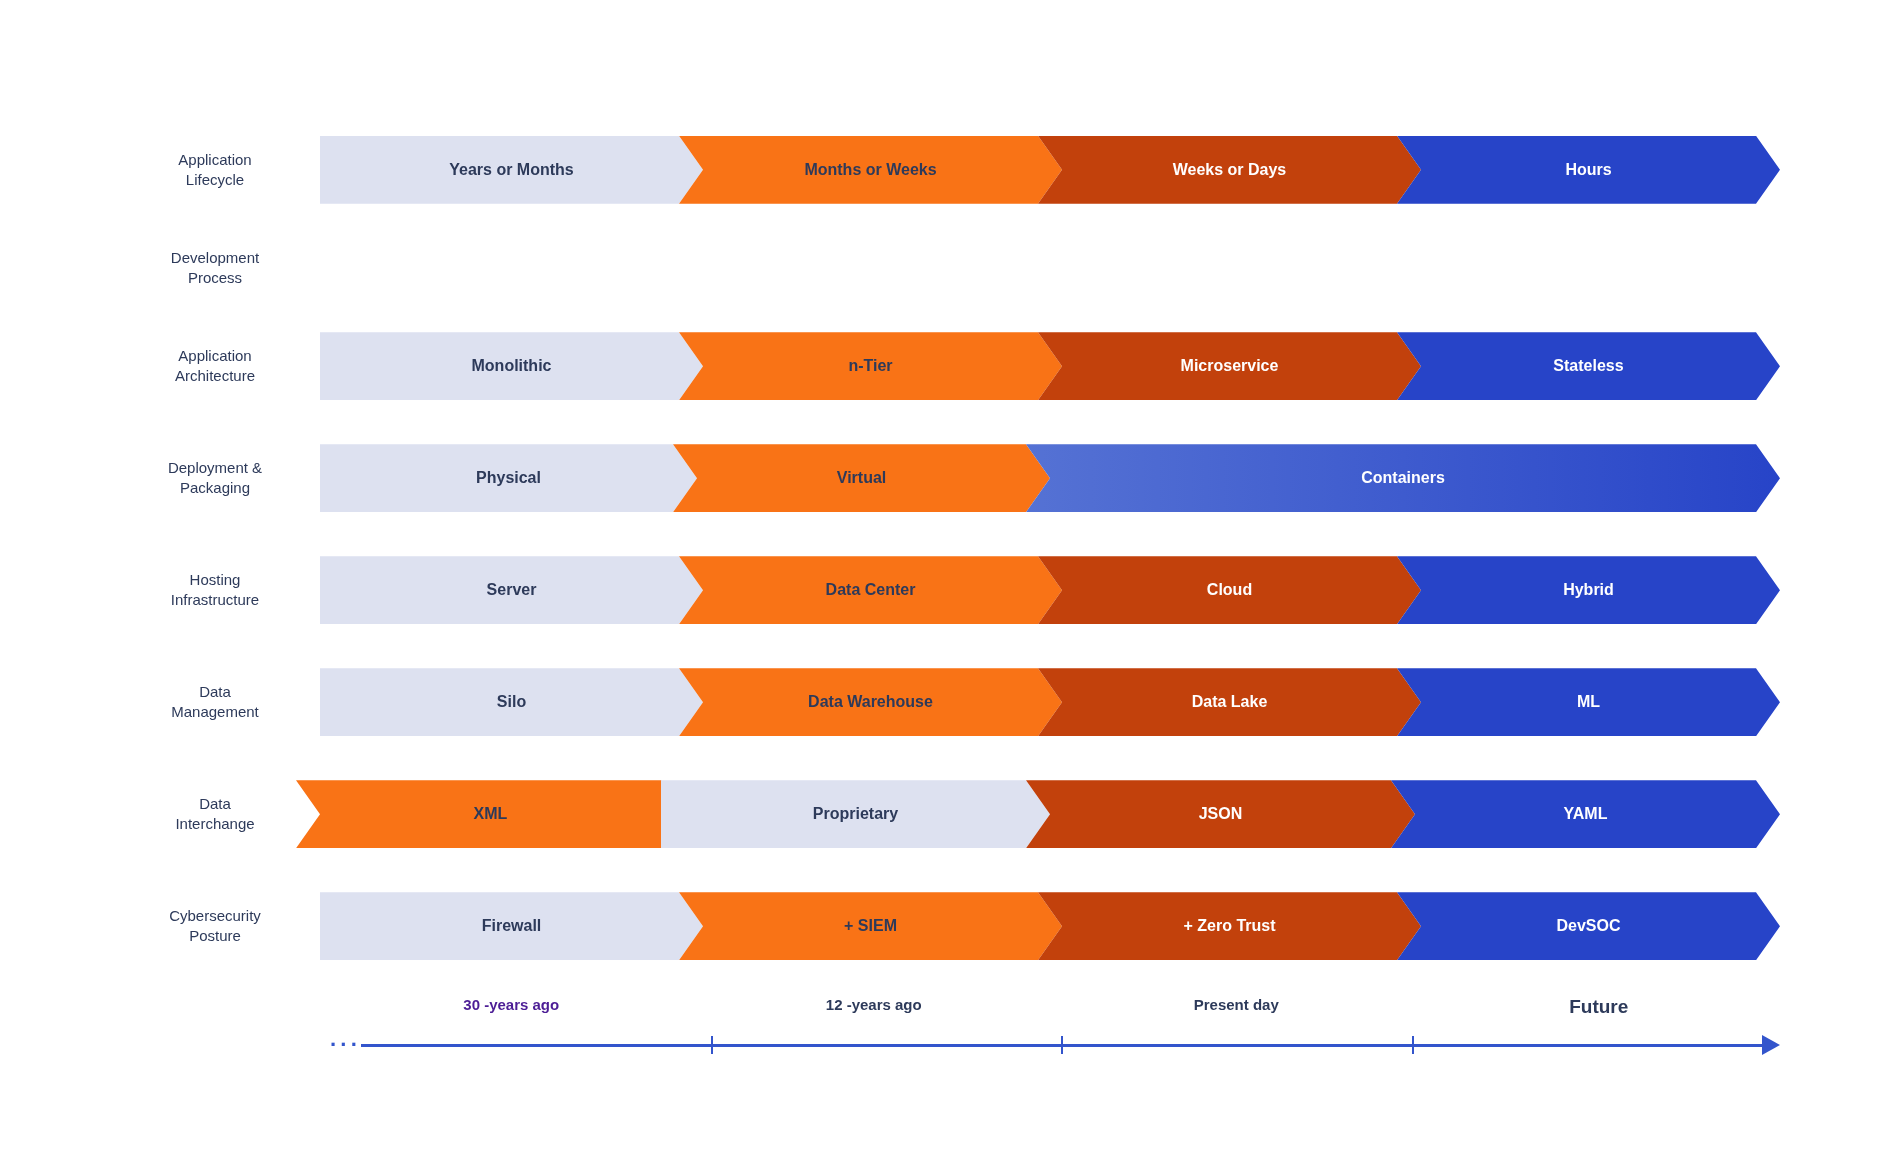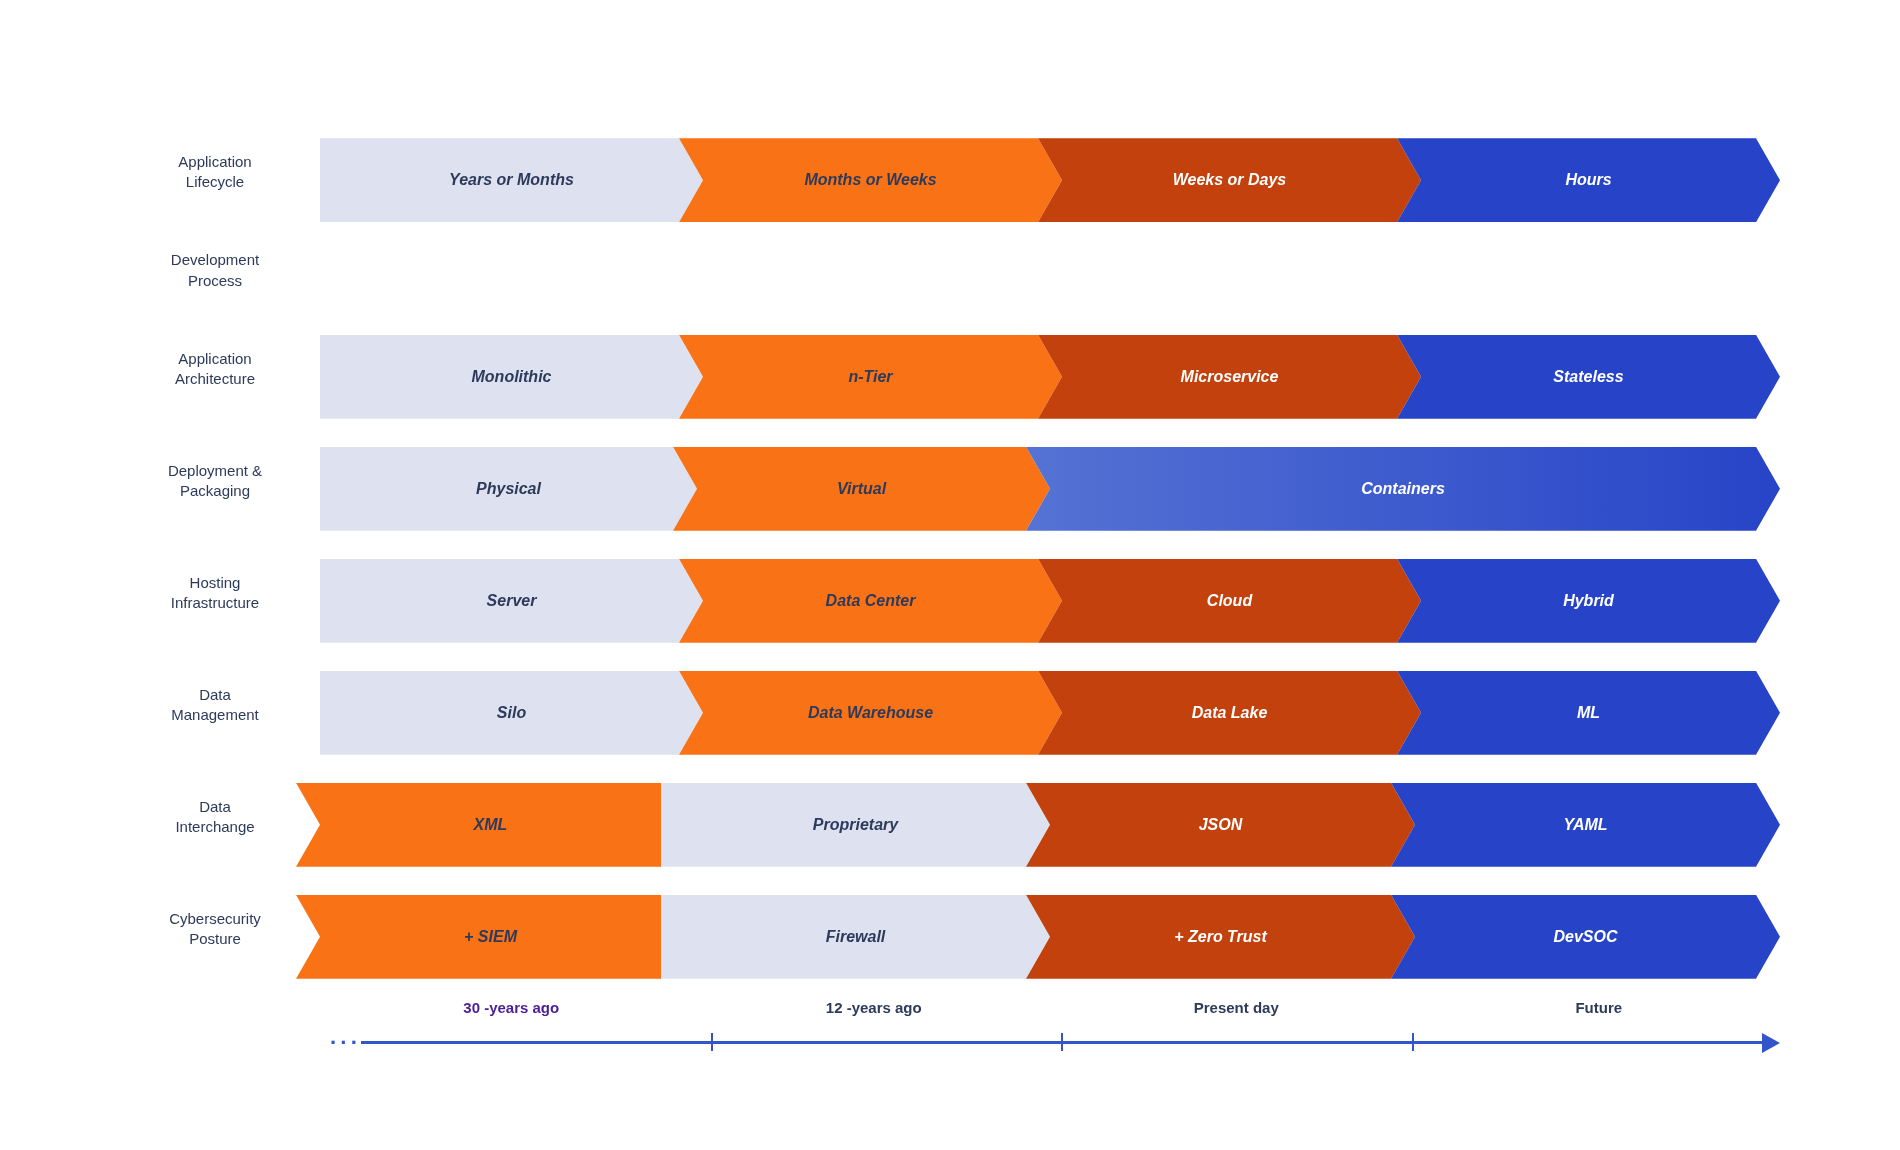--- a/index.html
+++ b/index.html
@@ -42,27 +42,26 @@
       height: 68px;
       position: relative;
     }
 
     
     .seg {
       display: flex;
       align-items: center;
       justify-content: center;
       position: relative;
-      height: 84px;
+      height: 68px;
       font-weight: 700;
       font-size: 16px;
       color: #2d3a5a;
       clip-path: polygon(0 0, calc(100% - 24px) 0, 100% 50%, calc(100% - 24px) 100%, 0 100%, 24px 50%);
       z-index: 0;
-      font-style: italic;
     }
 
     .seg:first-child {
       clip-path: polygon(0 0, calc(100% - 24px) 0, 100% 50%, calc(100% - 24px) 100%, 0 100%);
     }
 
     .seg-1 { background: #dde1f0; }
     .seg-2 { background: #f97316; }
     .seg-3 { background: #c2410c; color: #fff; }
     .seg-4 { background: #2744c8; color: #fff; }
@@ -142,33 +141,33 @@
           <div class="seg seg-2" style="flex: 1 1 0%; clip-path: polygon(0px 0px, calc(100% - 24px) 0px, 100% 50%, calc(100% - 24px) 100%, 0px 100%, 24px 50%); margin-left: -24px;">XML</div>
           <div class="seg seg-1" style="flex: 1 1 0%; clip-path: polygon(0px 0px, calc(100% - 24px) 0px, 100% 50%, calc(100% - 24px) 100%, 0px 100%);">Proprietary</div>
           <div class="seg seg-3" style="flex: 1 1 0%; clip-path: polygon(0px 0px, calc(100% - 24px) 0px, 100% 50%, calc(100% - 24px) 100%, 0px 100%, 24px 50%); margin-left: -24px;">JSON</div>
           <div class="seg seg-4" style="flex: 1 1 0%; clip-path: polygon(0px 0px, calc(100% - 24px) 0px, 100% 50%, calc(100% - 24px) 100%, 0px 100%, 24px 50%); margin-left: -24px;">YAML</div>
         </div>
       </div>
       <div class="row">
         <div class="row-label" style="white-space: pre-line;">Cybersecurity
 Posture</div>
         <div class="arrow-track">
+          <div class="seg seg-1" style="flex: 1 1 0%; clip-path: polygon(0px 0px, calc(100% - 24px) 0px, 100% 50%, calc(100% - 24px) 100%, 0px 100%);">Firewall</div>
           <div class="seg seg-2" style="flex: 1 1 0%; clip-path: polygon(0px 0px, calc(100% - 24px) 0px, 100% 50%, calc(100% - 24px) 100%, 0px 100%, 24px 50%); margin-left: -24px;">+ SIEM</div>
-          <div class="seg seg-1" style="flex: 1 1 0%; clip-path: polygon(0px 0px, calc(100% - 24px) 0px, 100% 50%, calc(100% - 24px) 100%, 0px 100%);">Firewall</div>
           <div class="seg seg-3" style="flex: 1 1 0%; clip-path: polygon(0px 0px, calc(100% - 24px) 0px, 100% 50%, calc(100% - 24px) 100%, 0px 100%, 24px 50%); margin-left: -24px;">+ Zero Trust</div>
           <div class="seg seg-4" style="flex: 1 1 0%; clip-path: polygon(0px 0px, calc(100% - 24px) 0px, 100% 50%, calc(100% - 24px) 100%, 0px 100%, 24px 50%); margin-left: -24px;">DevSOC</div>
         </div>
       </div>
     </div>
 
   <div style="display:flex; margin-top:36px; padding-left:210px;">
     <div style="flex:1; text-align:center; font-weight:700; font-size:15px; color:#4c1d95;">30 -years ago</div>
     <div style="flex:1; text-align:center; font-weight:700; font-size:15px; color:#2d3a5a;">12 -years ago</div>
     <div style="flex:1; text-align:center; font-weight:700; font-size:15px; color:#2d3a5a;">Present day</div>
-    <div style="flex:1; text-align:center; font-weight:700; font-size:15px; color:#2d3a5a;">Future</div>
+    <div style="flex:1; text-align:center; font-weight:700; font-size:19px; color:#2d3a5a;">Future</div>
   </div>
 
   <div style="display:flex; align-items:center; padding-left:210px; margin-top:14px;">
     <div style="font-size:22px; color:#3355cc; letter-spacing:3px; margin-right:0px; font-weight:900;">···</div>
     <div style="flex:1; height:3px; background:#3355cc; position:relative;">
 
       <div style="position:absolute; left:25%; top:-8px; width:2px; height:18px; background:#3355cc;"></div>
       <div style="position:absolute; left:50%; top:-8px; width:2px; height:18px; background:#3355cc;"></div>
       <div style="position:absolute; left:75%; top:-8px; width:2px; height:18px; background:#3355cc;"></div>
     </div>

